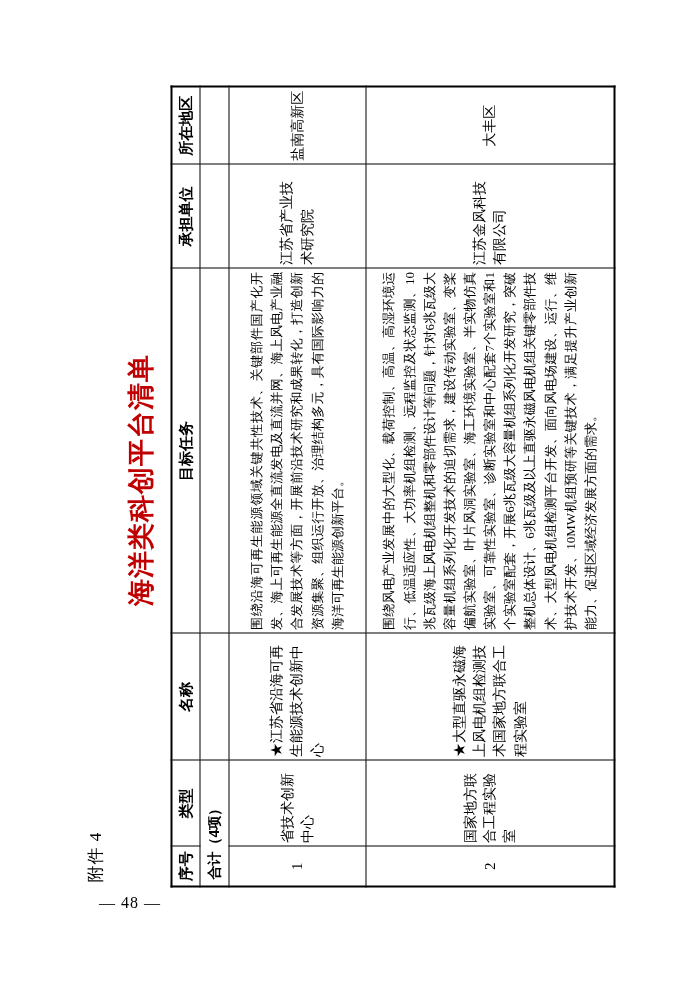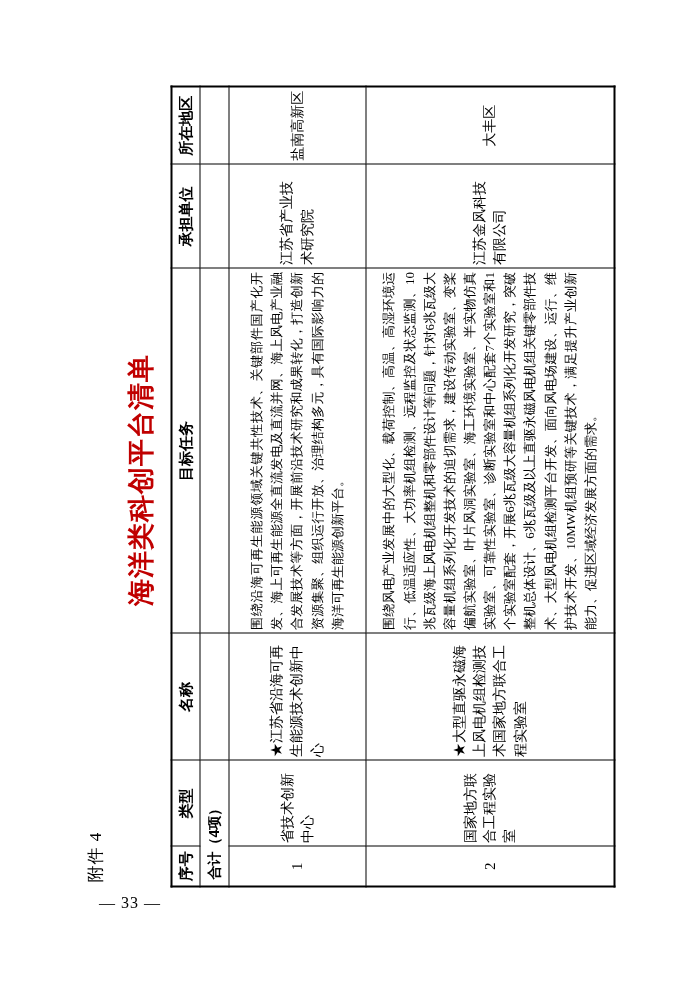--- a/index.html
+++ b/index.html
@@ -115,15 +115,15 @@
         <td class="type"><span class="inner">国家地方联合工程实验室</span></td>
         <td class="name">★大型直驱永磁海上风电机组检测技术国家地方联合工程实验室</td>
         <td class="task">围绕风电产业发展中的大型化、载荷控制、高温、高湿环境运行、低温适应性、大功率机组检测、远程监控及状态监测、10兆瓦级海上风电机组整机和零部件设计等问题，针对6兆瓦级大容量机组系列化开发技术的迫切需求，建设传动实验室、变桨偏航实验室、叶片风洞实验室、海工环境实验室、半实物仿真实验室、可靠性实验室、诊断实验室和中心配套7个实验室和1个实验室配套，开展6兆瓦级大容量机组系列化开发研究，突破整机总体设计、6兆瓦级及以上直驱永磁风电机组关键零部件技术、大型风电机组检测平台开发、面向风电场建设、运行、维护技术开发、10MW机组预研等关键技术，满足提升产业创新能力、促进区域经济发展方面的需求。</td>
         <td class="unit"><span class="inner">江苏金风科技有限公司</span></td>
         <td class="region">大丰区</td>
       </tr>
     </tbody>
       </table>
   </div>
 
-  <div class="page-number">— 33 —</div>
+  <div class="page-number">— 48 —</div>
 
 </div>
 
 </body></html>

